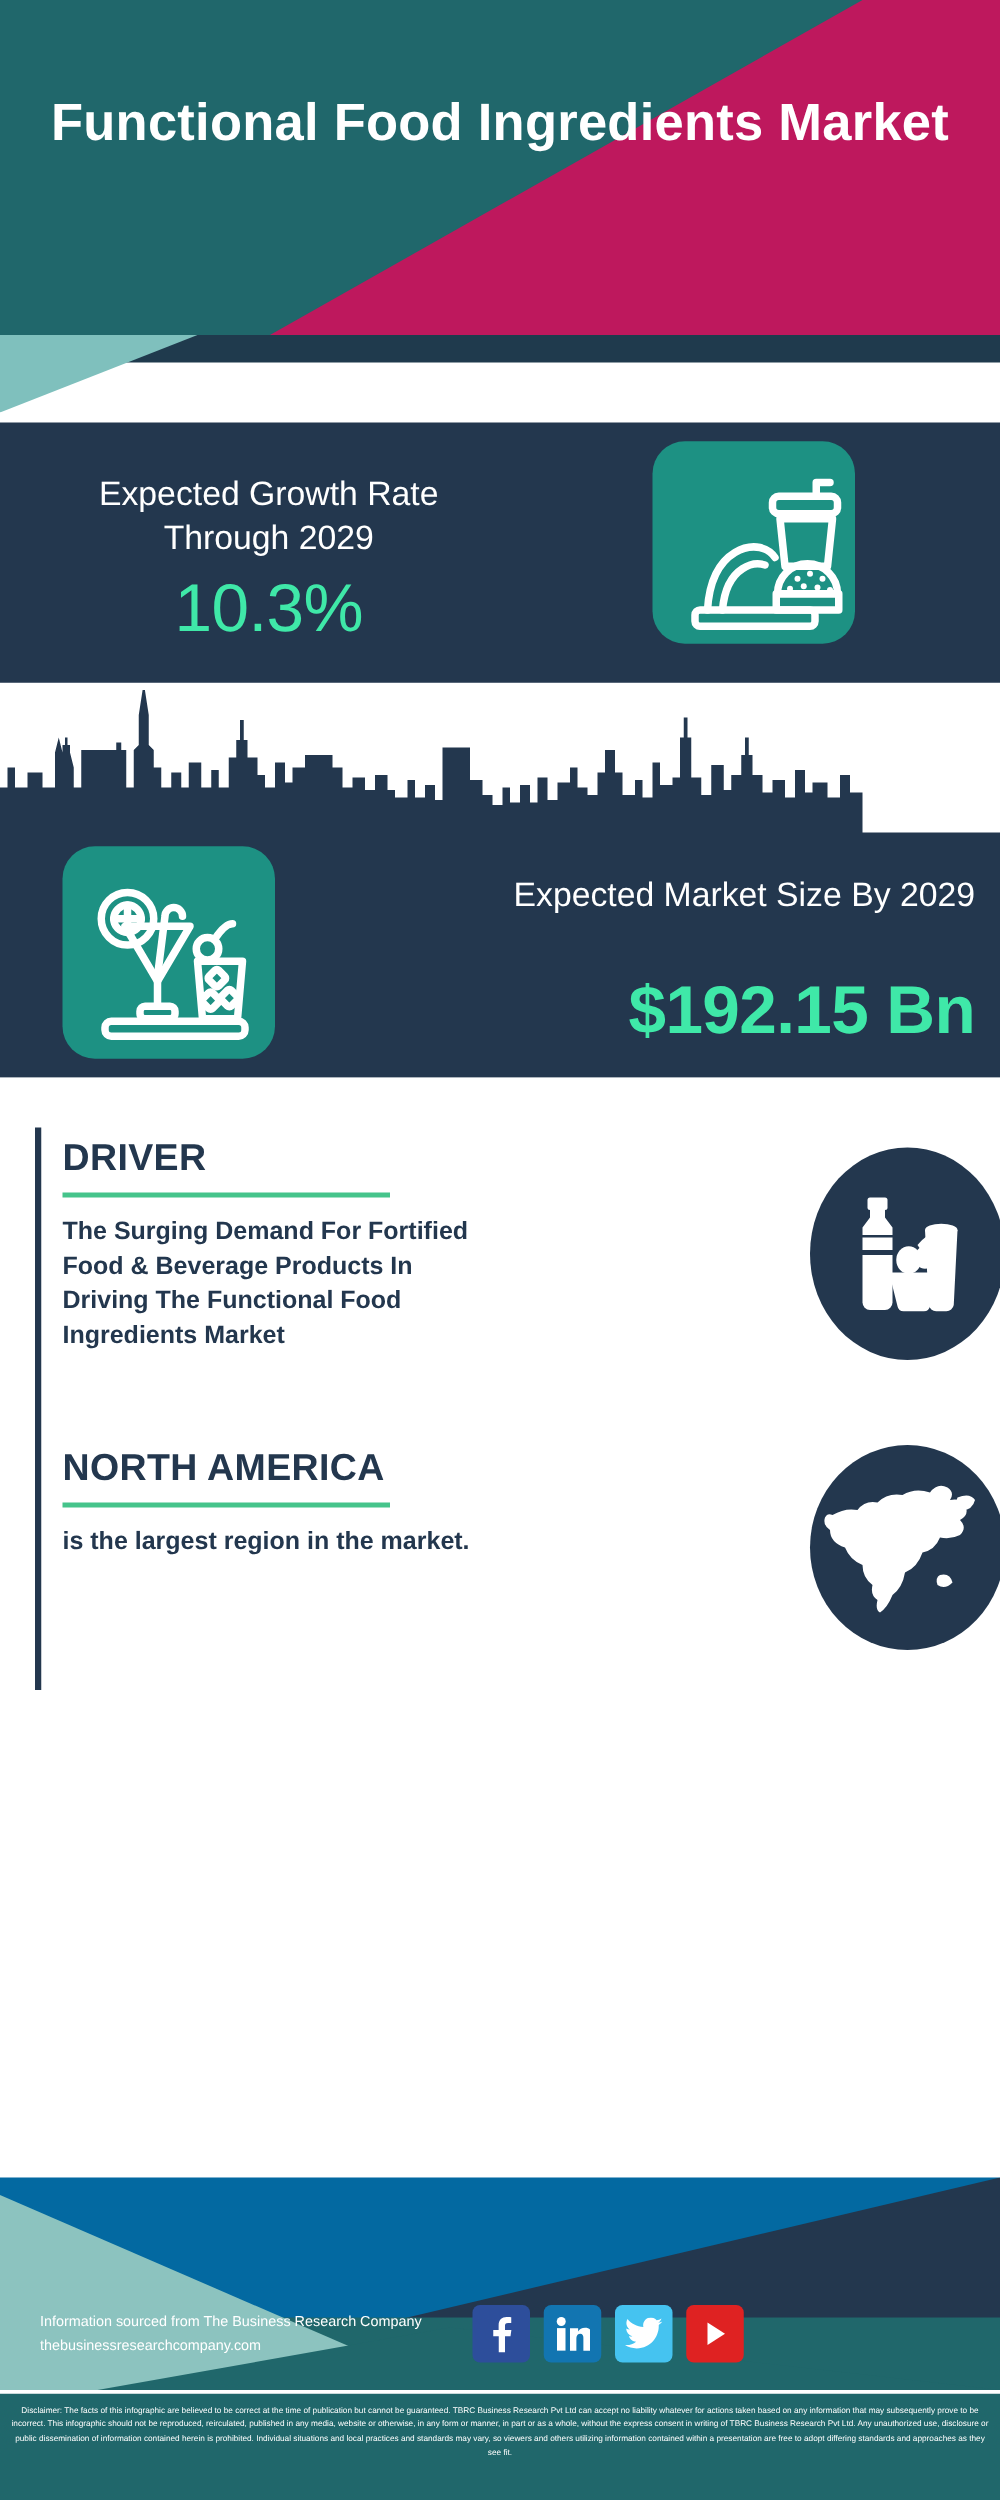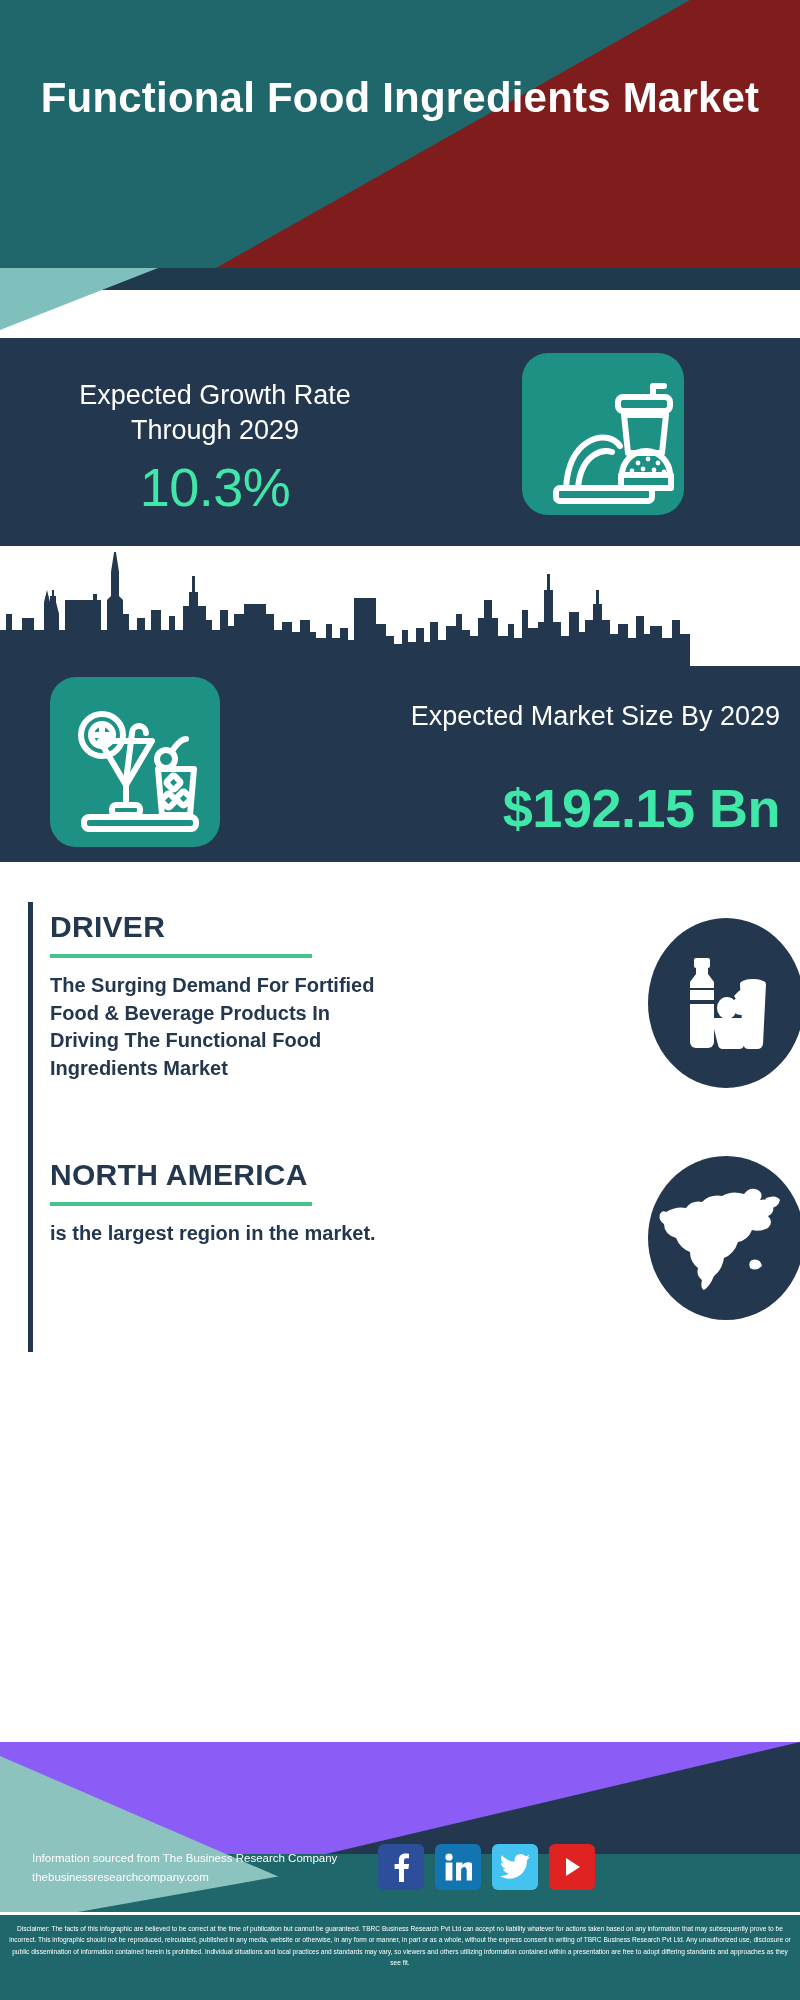--- a/index.html
+++ b/index.html
@@ -15,21 +15,21 @@
     height: 2000px;
     overflow: hidden;
     background: #ffffff;
   }
 
   
   .hero {
     position: absolute;
     left: 0; top: 0;
     width: 800px; height: 268px;
-    background: #7f1d1d;
+    background: #be185d;
     overflow: hidden;
   }
   .hero-diag {
     position: absolute;
     left: 0; top: 0;
     width: 800px; height: 268px;
     background: #20676b;
     clip-path: polygon(0 0, 690px 0, 216px 268px, 0 268px);
   }
   .hero-title {
@@ -190,21 +190,21 @@
     border-radius: 50%;
     overflow: hidden;
   }
 
   
   .footer {
     position: absolute;
     left: 0; top: 1742px;
     width: 800px; height: 170px;
     overflow: hidden;
-    background: #8b5cf6;
+    background: #0369a1;
   }
   .foot-dark {
     position: absolute; left: 0; top: 0;
     width: 800px; height: 170px;
     background: #23374e;
     clip-path: polygon(800px 0, 800px 170px, 80px 170px);
   }
   .foot-lightteal {
     position: absolute; left: 0; top: 0;
     width: 800px; height: 170px;

